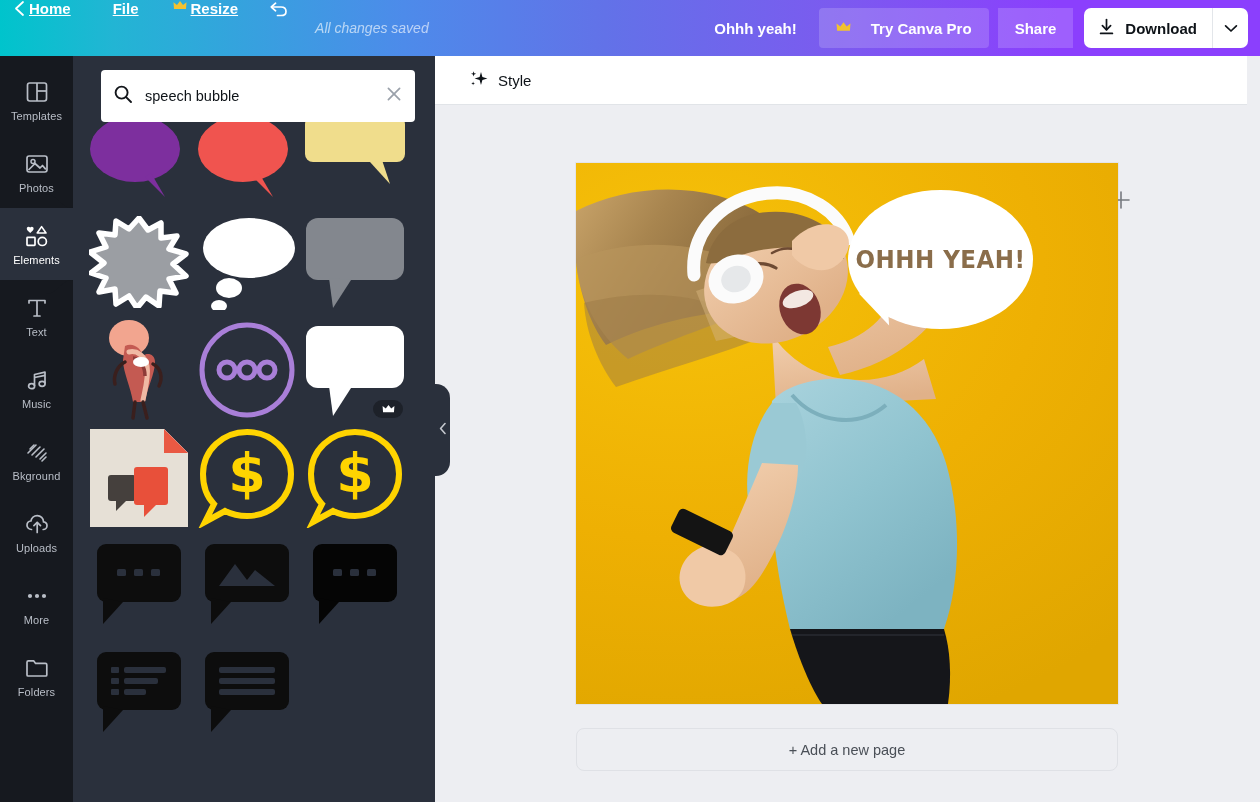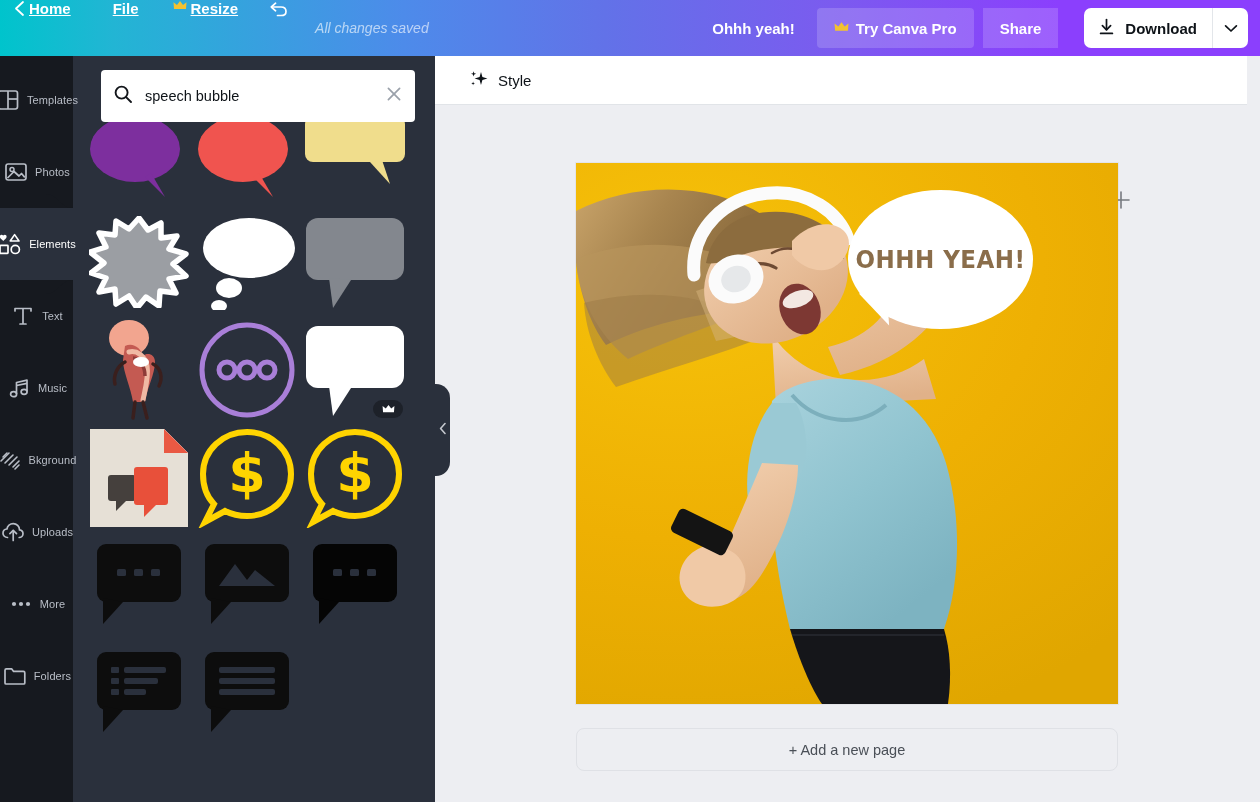--- a/index.html
+++ b/index.html
@@ -35,33 +35,33 @@
   }
   .tb-right {
     margin-left: auto; display: flex; align-items: center; gap: 0;
     padding-right: 12px; height: 100%;
   }
   #doc-title {
     color: #fff; font-size: 15px; font-weight: bold; padding: 0 22px;
     white-space: nowrap;
   }
   #try-pro-btn {
-    display: flex; align-items: center; gap: 7px;
+    display: flex; align-items: center; gap: 20px;
     background: rgba(255,255,255,0.17); color: #fff;
     font-size: 15px; font-weight: bold;
     height: 40px; padding: 0 17px; border-radius: 4px;
     cursor: pointer; white-space: nowrap;
     margin-right: 9px;
   }
   #share-btn {
     background: rgba(255,255,255,0.17); color: #fff;
     font-size: 15px; font-weight: bold;
     height: 40px; padding: 0 17px; border-radius: 0;
     display: flex; align-items: center; cursor: pointer;
-    margin-right: 26px;
+    margin-right: 11px;
   }
   #download-group {
     display: flex; align-items: stretch; height: 40px;
     background: #fff; border-radius: 7px; overflow: hidden;
   }
   #download-btn {
     display: flex; align-items: center; gap: 10px;
     color: #0e1318; font-size: 15px; font-weight: bold;
     padding: 0 15px 0 14px; cursor: pointer; white-space: nowrap;
   }
@@ -73,21 +73,21 @@
 
   
   #rail {
     position: absolute; top: 56px; left: 0; width: 73px; height: 746px;
     background: #16191f;
     padding-top: 8px;
     z-index: 40;
   }
   .rail-item {
     width: 73px; height: 72px;
-    display: flex; flex-direction: row; align-items: center; justify-content: center;
+    display: flex; flex-direction: column; align-items: center; justify-content: center;
     gap: 6px; cursor: pointer;
     color: #b9bec7; position: relative;
   }
   .rail-item .rl {
     font-size: 11px; letter-spacing: .1px; line-height: 1;
   }
   .rail-item.active { color: #ffffff; }
   .rail-item.active::before {
     content: ""; position: absolute; left: 0; top: 0; width: 73px; height: 72px;
     background: #2a303c; z-index: -1;

